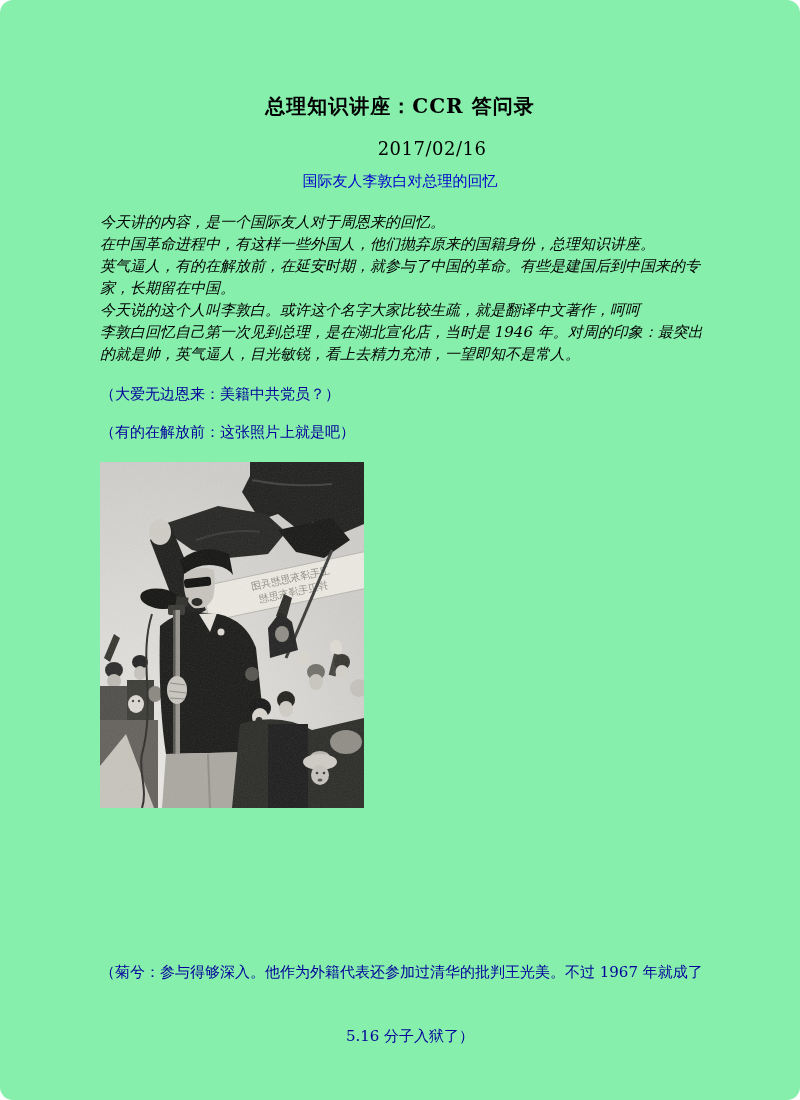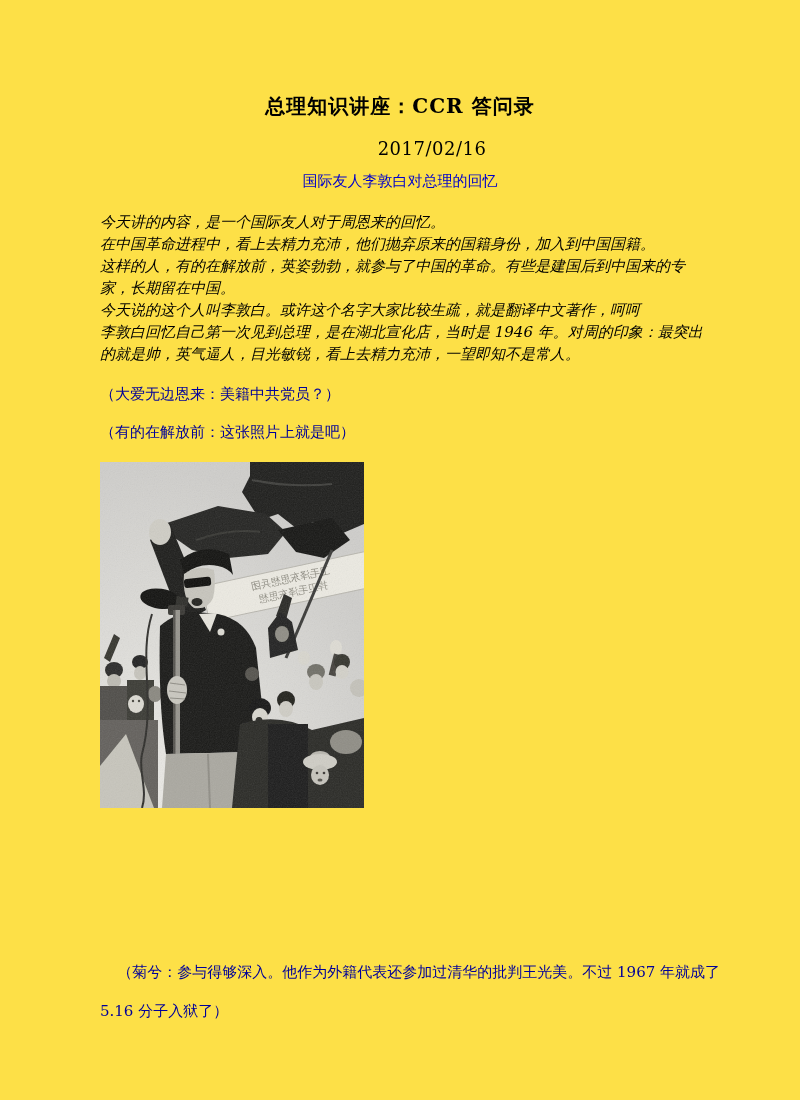--- a/index.html
+++ b/index.html
@@ -1,54 +1,54 @@
 <!DOCTYPE html>
 <html><head>
 <meta charset="utf-8">
 <style>
   html, body { margin:0; padding:0; }
   body {
     width:800px; height:1100px; background:#ffffff;
     font-family:"DejaVu Serif", "DejaVu Sans", serif;
     color:#000000;
   }
-  .page { position:relative; width:800px; height:1100px; background:#fde047; overflow:hidden; }
+  .page { position:relative; width:800px; height:1100px; background:#86efac; overflow:hidden;border-radius:13px; }
 
   .centered { position:absolute; left:0; width:800px; text-align:center; }
   .doc-title   { top:93px;  font-size:20px; font-weight:600; letter-spacing:1px; }
   .doc-date    { top:138px; font-size:18px; letter-spacing:0.5px;margin-left:32px; }
   .doc-subtitle{ top:172px; font-size:15px; font-weight:normal; color:#0000CC; }
 
   .body-block { position:absolute; left:100px; width:604px; font-size:15px; line-height:22px; }
   .body-block p { margin:0; overflow-wrap:break-word;font-style:italic; }
   #block-top    { top:211px; }
   #block-bottom { top:837px; }
 
   .comment { position:absolute; left:100px; width:620px; font-size:15px; line-height:22px; color:#000099; }
   #comment-1 { top:383px; }
   #comment-2 { top:421px; }
-  #comment-3 { top:961px;text-align:right; }
-  #comment-4 { top:1000px; }
+  #comment-3 { top:961px; }
+  #comment-4 { top:1025px;text-align:center; }
 
   .photo-wrap { position:absolute; left:100px; top:462px; width:264px; height:346px; }
   .photo-wrap svg { display:block; }
 </style>
 </head>
 <body>
 
 <div class="page">
 
   <div class="centered doc-title">总理知识讲座：CCR 答问录</div>
   <div class="centered doc-date">2017/02/16</div>
   <div class="centered doc-subtitle">国际友人李敦白对总理的回忆</div>
 
   <div class="body-block" id="block-top">
     <p>今天讲的内容，是一个国际友人对于周恩来的回忆。</p>
-    <p>在中国革命进程中，看上去精力充沛，他们抛弃原来的国籍身份，加入到中国国籍。</p>
-    <p>这样的人，有的在解放前，英姿勃勃，就参与了中国的革命。有些是建国后到中国来的专家，长期留在中国。</p>
+    <p>在中国革命进程中，有这样一些外国人，他们抛弃原来的国籍身份，总理知识讲座。</p>
+    <p>英气逼人，有的在解放前，在延安时期，就参与了中国的革命。有些是建国后到中国来的专家，长期留在中国。</p>
     <p>今天说的这个人叫李敦白。或许这个名字大家比较生疏，就是翻译中文著作，呵呵</p>
     <p>李敦白回忆自己第一次见到总理，是在湖北宣化店，当时是 1946 年。对周的印象：最突出的就是帅，英气逼人，目光敏锐，看上去精力充沛，一望即知不是常人。</p>
   </div>
 
   <div class="comment" id="comment-1">（大爱无边恩来：美籍中共党员？）</div>
   <div class="comment" id="comment-2">（有的在解放前：这张照片上就是吧）</div>
 
   <div class="photo-wrap" role="img" aria-label="黑白照片：李敦白戴帽子和墨镜，在群众集会上对着麦克风讲话，举起一只手臂，身后有黑色旗帜、白底标语横幅和呐喊的人群">
     <svg viewBox="0 0 264 346" width="264" height="346" xmlns="http://www.w3.org/2000/svg">
       <defs>

